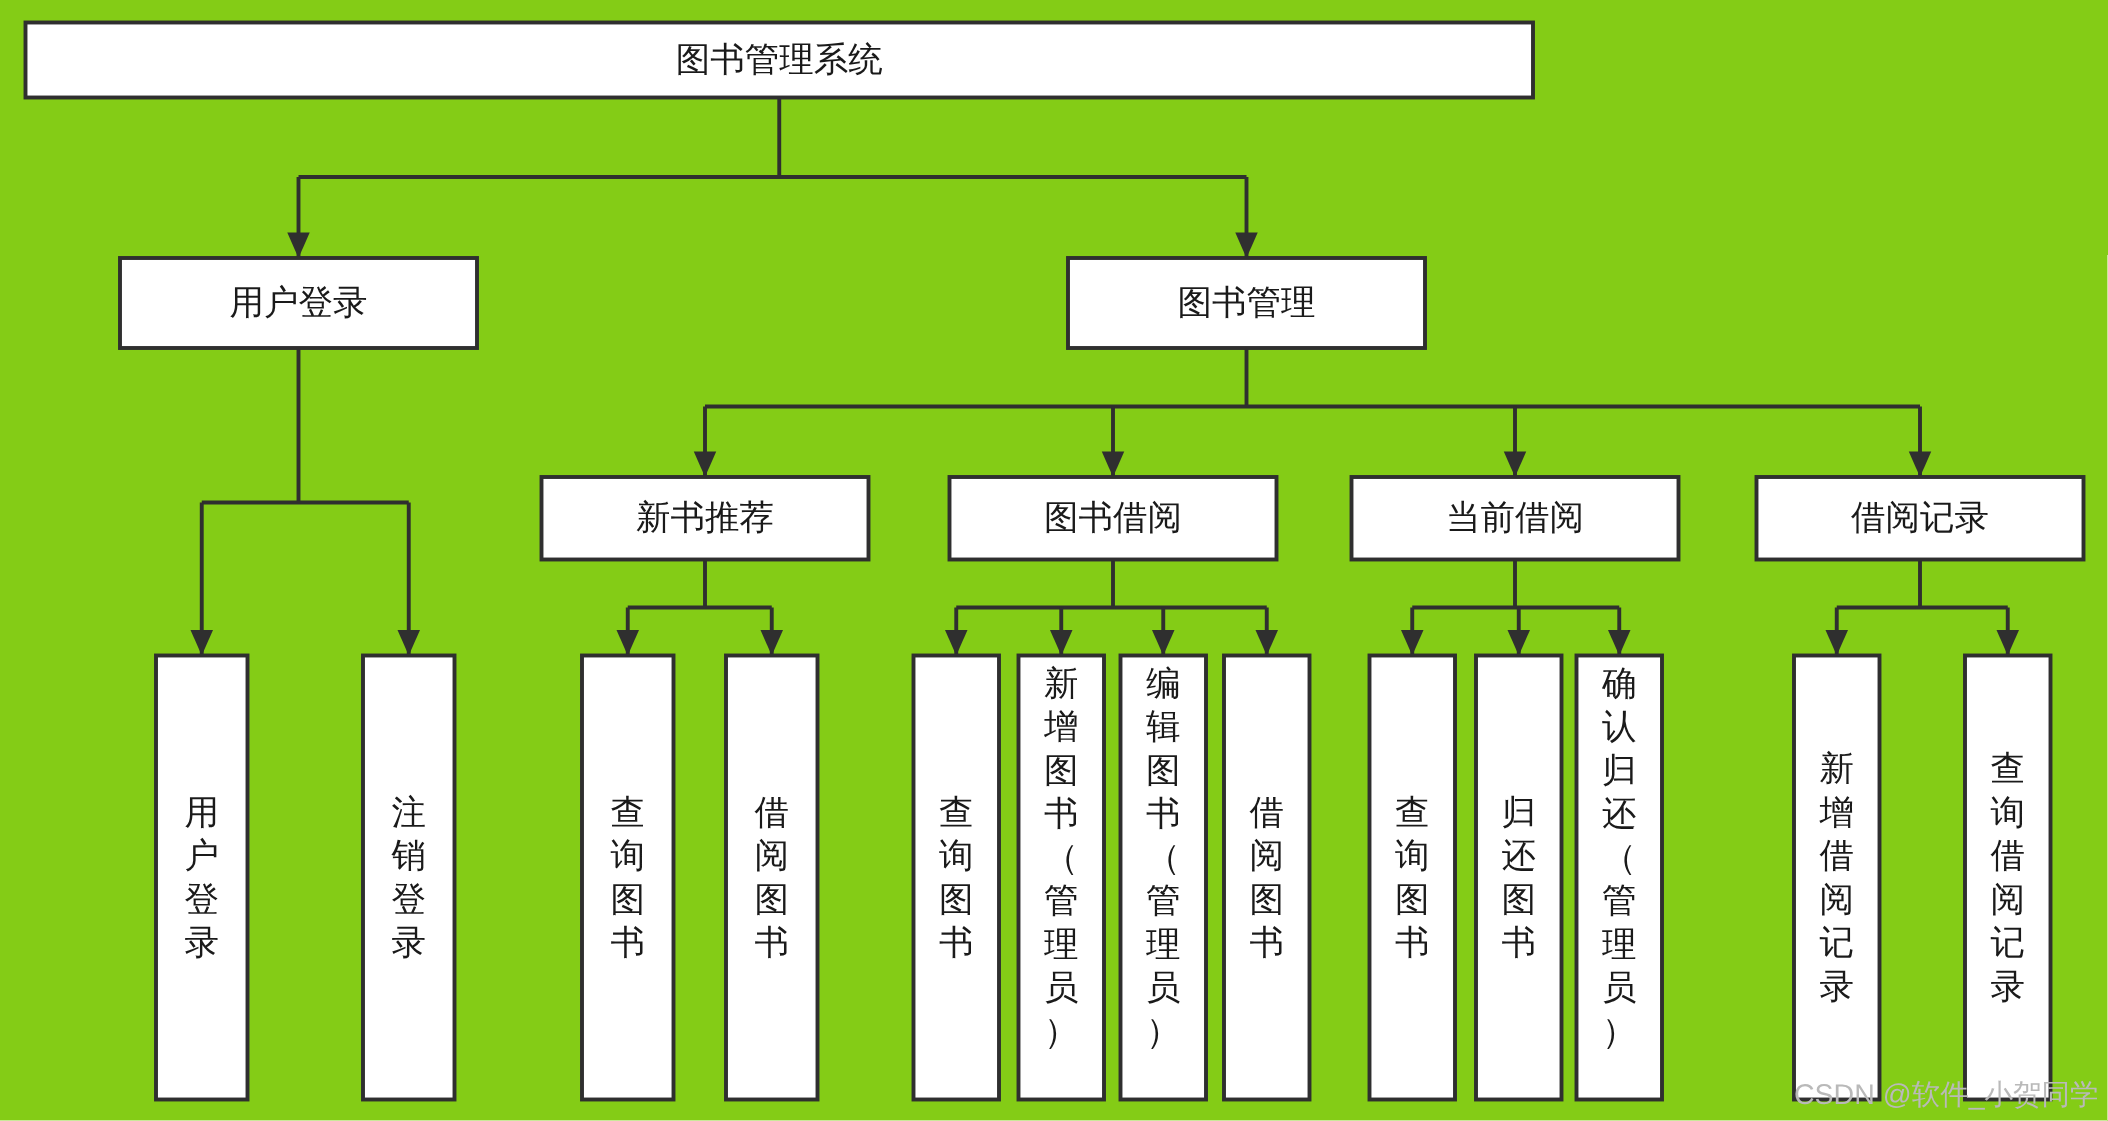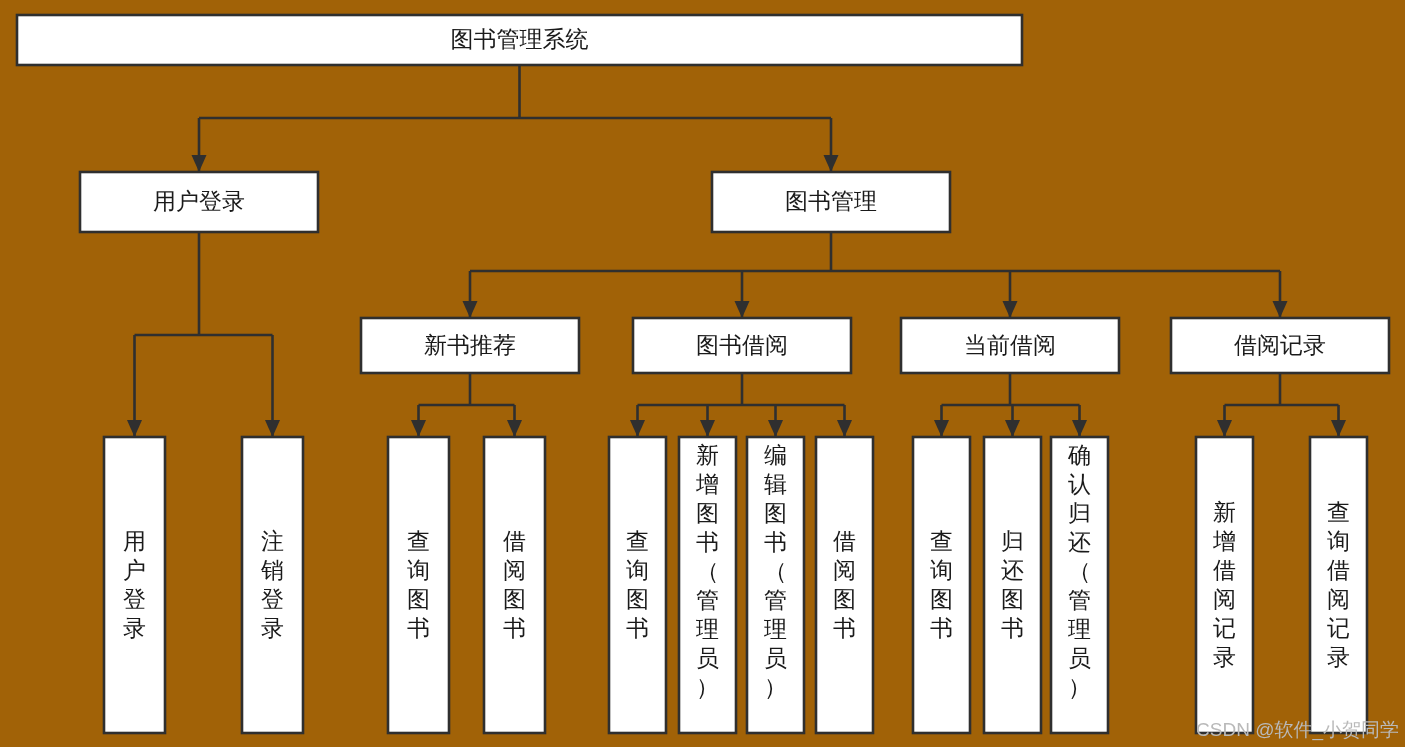--- a/index.html
+++ b/index.html
@@ -9,21 +9,21 @@
     background: #ffffff;
   }
   body {
     font-family: "Liberation Sans", "DejaVu Sans", sans-serif;
   }
   #diagram-root {
     position: relative;
     width: 1405px;
     height: 747px;
     overflow: hidden;
-    background: #a16207;
+    background: #84cc16;
   }
   svg.diagram-canvas {
     position: absolute;
     top: 0;
     left: 0;
     width: 1405px;
     height: 747px;
     display: block;
   }
   .node-box {

